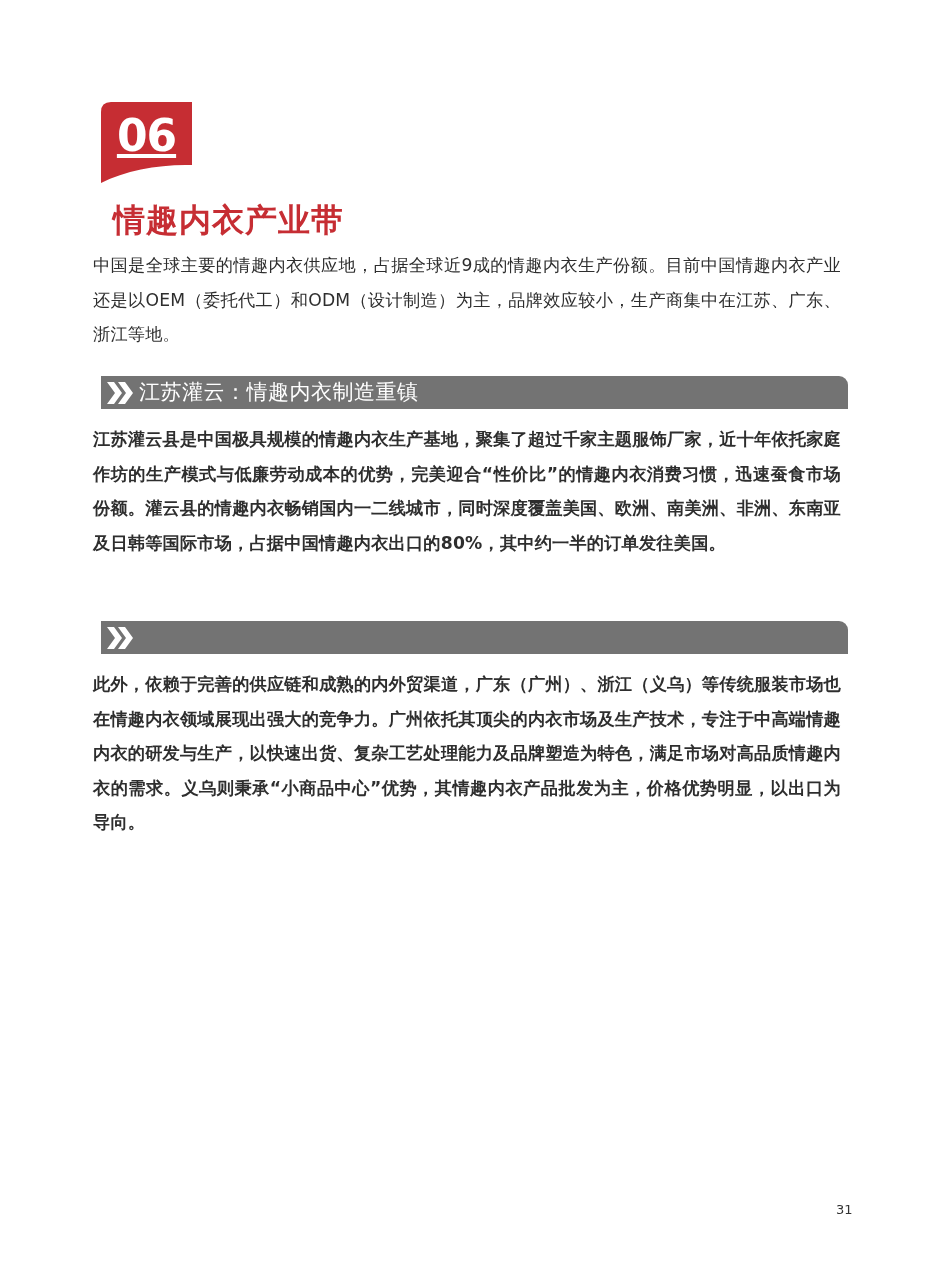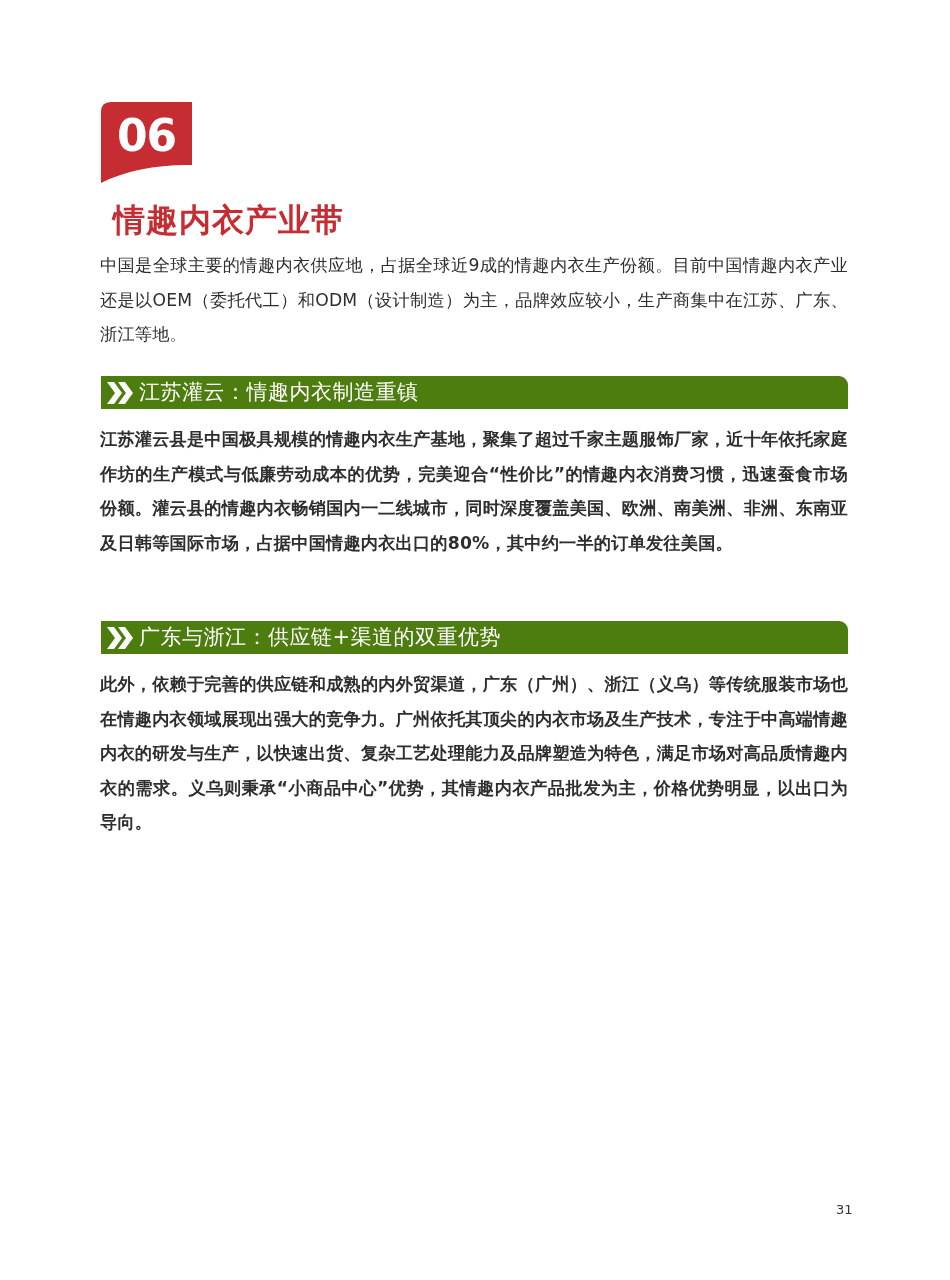--- a/index.html
+++ b/index.html
@@ -2,26 +2,26 @@
 <html><head>
 <meta charset="utf-8">
 <style>
   html, body { margin: 0; padding: 0; background: #ffffff; }
   body { width: 950px; height: 1280px; position: relative; overflow: hidden;
          font-family: "DejaVu Sans", "Liberation Sans", sans-serif; color: #2b2b2b; }
   .badge { position: absolute; left: 101px; top: 102px; width: 91px; height: 81px; }
   .badge svg { position: absolute; left: 0; top: 0; }
   .badge-num { position: absolute; left: 0; top: 8px; width: 91px; text-align: center;
                color: #ffffff; font-family: "DejaVu Sans", sans-serif; font-weight: bold;
-               font-size: 44px; letter-spacing: -1px; line-height: 52px; }
+               font-size: 44px; letter-spacing: -1px; line-height: 52px; text-decoration: underline; }
   .page-title { position: absolute; left: 101px; top: 186px; margin: 12px;
                 font-size: 32px; font-weight: bold; color: #c62d33; letter-spacing: 1px; line-height: 44px; }
-  .para { position: absolute; left: 100px; width: 748px; margin: 0;
+  .para { position: absolute; left: 93px; width: 748px; margin: 0;
           font-size: 17.2px; line-height: 34.5px; color: #2e2e2e; text-align: justify; letter-spacing: 0.2px; }
-  .banner { position: absolute; left: 101px; width: 747px; height: 33px; background: #4d7c0f;
+  .banner { position: absolute; left: 101px; width: 747px; height: 33px; background: #737373;
             border-top-right-radius: 9px; display: flex; align-items: center; }
   .banner .chev { width: 34px; height: 33px; display: flex; align-items: center; justify-content: center; margin-left: 2px; }
   .banner-text { color: #ffffff; font-size: 21px; line-height: 33px; letter-spacing: 0.5px; margin-left: 2px; }
   .page-number { position: absolute; left: 836px; top: 1202px; font-size: 13px; color: #333; text-align: right; }
 </style>
 </head>
 <body>
 
 <div class="badge">
   <svg width="91" height="81" viewBox="0 0 91 81">
@@ -46,18 +46,17 @@
 
 <p class="para" style="top:422px;font-weight:bold;">江苏灌云县是中国极具规模的情趣内衣生产基地，聚集了超过千家主题服饰厂家，近十年依托家庭作坊的生产模式与低廉劳动成本的优势，完美迎合“性价比”的情趣内衣消费习惯，迅速蚕食市场份额。灌云县的情趣内衣畅销国内一二线城市，同时深度覆盖美国、欧洲、南美洲、非洲、东南亚及日韩等国际市场，占据中国情趣内衣出口的80%，其中约一半的订单发往美国。</p>
 
 <div class="banner" style="top:621px;">
   <span class="chev">
     <svg width="30" height="26" viewBox="0 0 30 26">
       <path d="M2 2 L9 2 L17 13 L9 24 L2 24 L10 13 Z" fill="#ffffff"></path>
       <path d="M13 2 L20 2 L28 13 L20 24 L13 24 L21 13 Z" fill="#ffffff"></path>
     </svg>
   </span>
-  <span class="banner-text">广东与浙江：供应链+渠道的双重优势</span>
 </div>
 
 <p class="para" style="top:667px;font-weight:bold;">此外，依赖于完善的供应链和成熟的内外贸渠道，广东（广州）、浙江（义乌）等传统服装市场也在情趣内衣领域展现出强大的竞争力。广州依托其顶尖的内衣市场及生产技术，专注于中高端情趣内衣的研发与生产，以快速出货、复杂工艺处理能力及品牌塑造为特色，满足市场对高品质情趣内衣的需求。义乌则秉承“小商品中心”优势，其情趣内衣产品批发为主，价格优势明显，以出口为导向。</p>
 
 <div class="page-number">31</div>
 
 </body></html>

